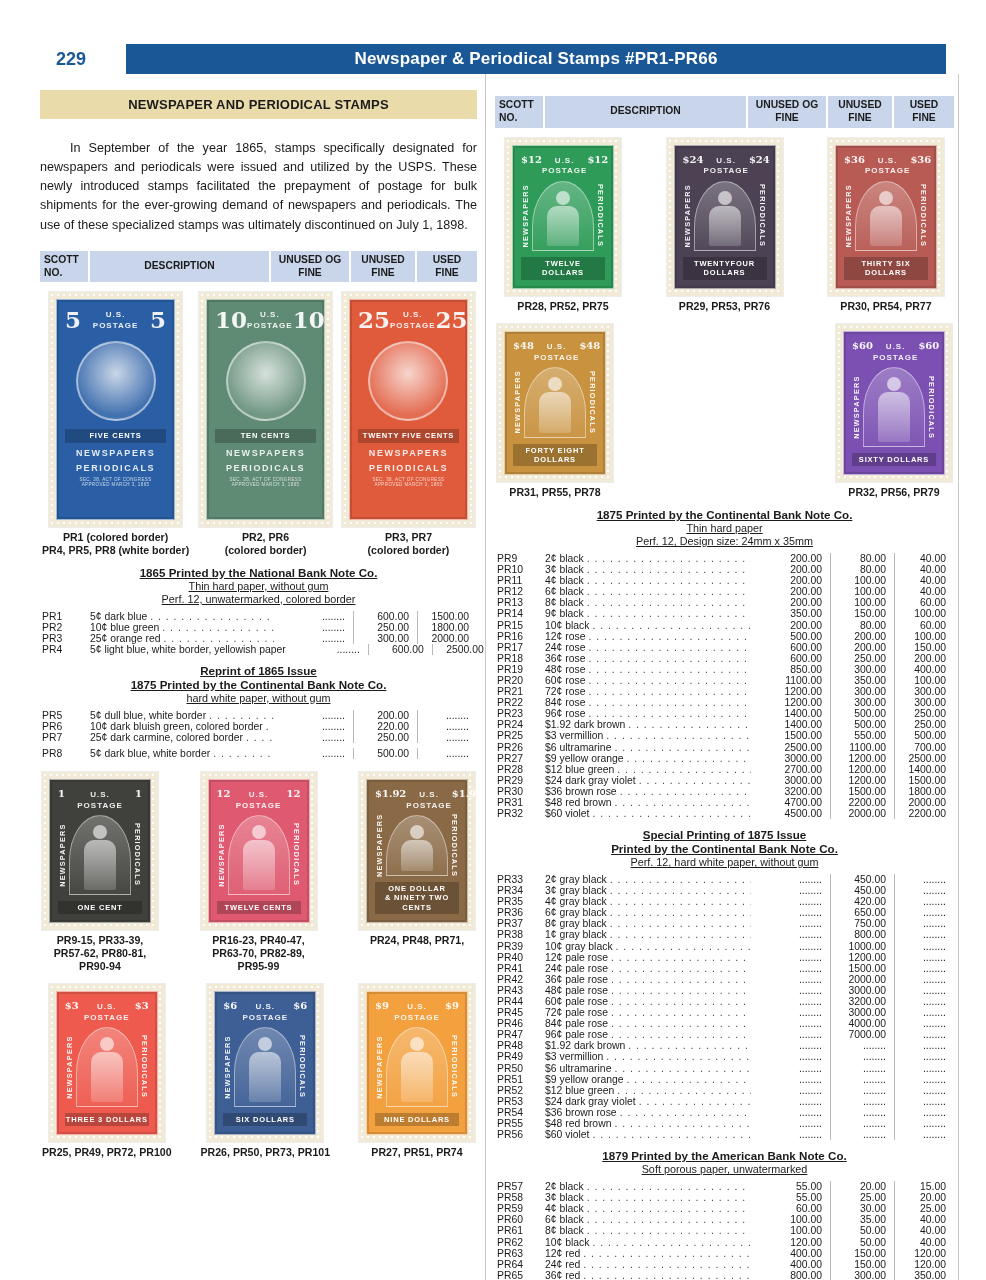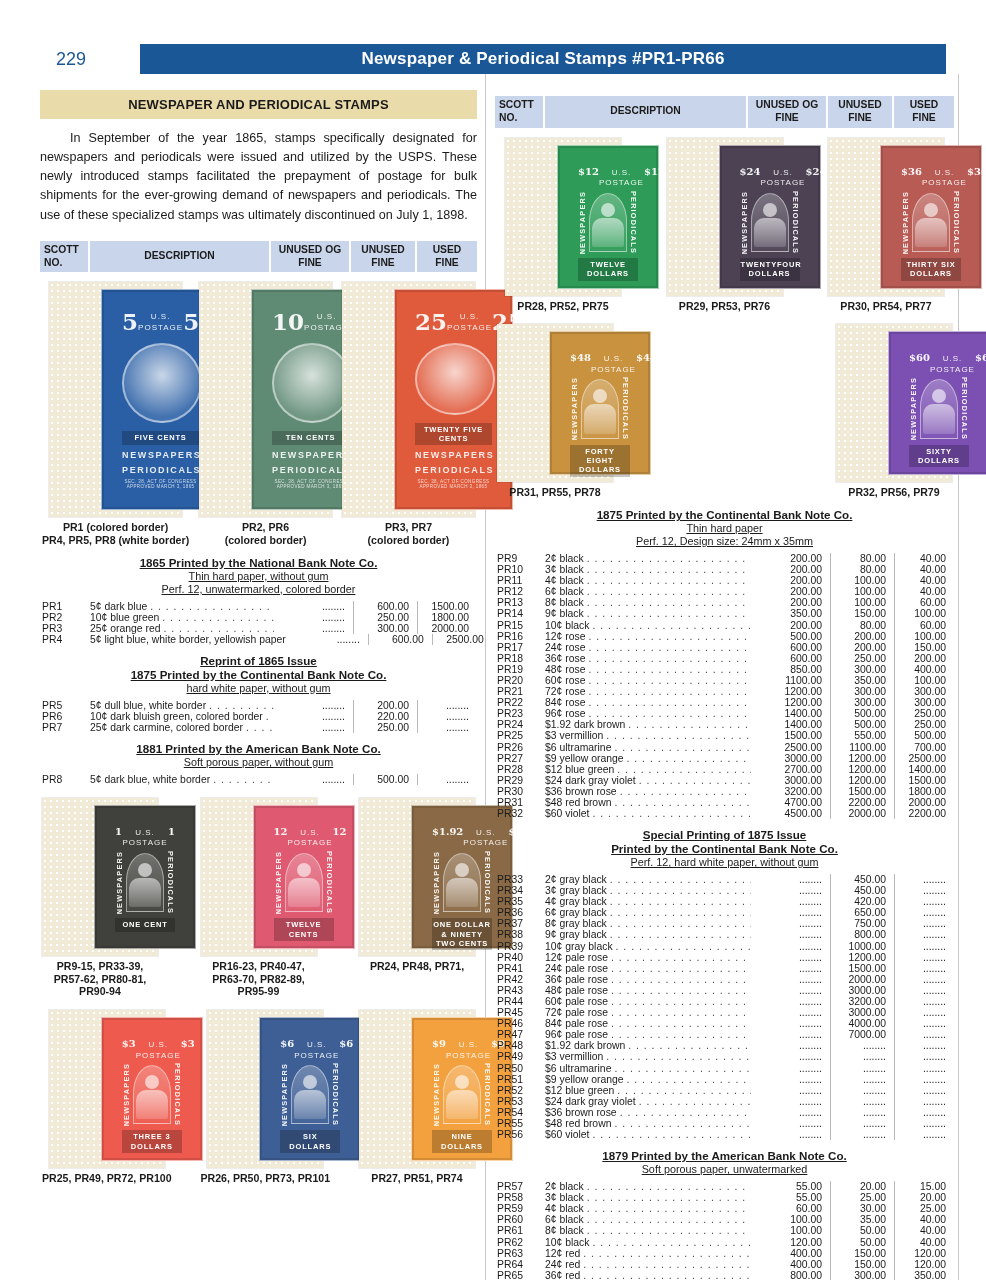--- a/index.html
+++ b/index.html
@@ -1,42 +1,42 @@
 <!DOCTYPE html>
 <html style="--header_bar: #1a5796; --section_box: #eadbab; --table_header: #c9d5ea;"><head>
 <meta charset="utf-8">
 <style>
   html,body{margin:0;padding:0;background:#fff;}
   body{width:986px;height:1280px;overflow:hidden;font-family:"Liberation Sans",sans-serif;color:#1b1b1b;}
   .topbar{margin:44px 40px 0 40px;height:30px;background:var(--header_bar,#1a5796);display:flex;align-items:stretch;}
-  .page-num{background:#fff;color:var(--header_bar,#1a5796);font-weight:normal;font-size:18px;display:flex;align-items:center;padding:0 54px 0 16px;}
+  .page-num{background:#fff;color:var(--header_bar,#1a5796);font-weight:bold;font-size:18px;display:flex;align-items:center;padding:0 40px 0 16px;}
   .page-title{flex:1;color:#fff;font-weight:bold;font-size:17px;display:flex;align-items:center;justify-content:center;letter-spacing:.2px;}
   .cols{display:flex;margin:0 24px 0 40px;}
   .col{box-sizing:border-box;}
   .col.left{width:446px;padding-right:8px;border-right:1px solid #c8c8c8;}
   .col.right{width:473px;padding:6px 4px 0 9px;border-right:1px solid #c8c8c8;}
   .tan-box{margin-top:16px;background:var(--section_box,#eadbab);text-align:center;font-weight:bold;font-size:13px;padding:7px 8px;letter-spacing:.2px;}
-  .intro{margin:10px 0 0 0;font-size:12.6px;line-height:1.52;text-align:justify;text-indent:30px;}
+  .intro{margin:20px 0 0 0;font-size:12.6px;line-height:1.52;text-align:justify;text-indent:30px;}
   .thead{display:flex;gap:2px;margin-top:16px;}
   .thead span{background:var(--table_header,#c9d5ea);font-weight:bold;font-size:10.3px;white-space:pre-line;display:flex;align-items:center;justify-content:center;text-align:center;padding:3px 2px;line-height:1.25;box-sizing:border-box;}
   .th-no{width:48px;justify-content:flex-start!important;text-align:left!important;padding-left:4px!important;}
   .th-desc{flex:1;}
   .th-og{width:78px;}.th-un{width:64px;}.th-us{width:60px;}
   .note{margin:8px 0 0 0;font-size:11.2px;font-weight:bold;font-style:italic;}
   .stamp-row{display:flex;justify-content:space-between;margin-top:10px;padding:0 2px;}
   .stamp-row.centered{gap:44px;}
   .stamp-cell{display:flex;flex-direction:column;align-items:center;}
   .stamp{background-color:#f1ead7;background-image:radial-gradient(circle,#ffffff 1.3px,rgba(0,0,0,0) 1.5px);background-size:6px 6px;padding:7px;box-shadow:0 0 0 1px rgba(0,0,0,.07);box-sizing:border-box;}
   .stamp.lg{width:133px;height:235px;}
   .stamp.sm{width:116px;height:158px;}
-  .s-inner{width:100%;height:100%;box-sizing:border-box;display:flex;flex-direction:column;padding:20px;border:1px solid rgba(255,255,255,.55);box-shadow:inset 0 0 0 2px rgba(0,0,0,.12);margin-left:45px;}
+  .s-inner{width:100%;height:100%;box-sizing:border-box;display:flex;flex-direction:column;padding:8px;border:1px solid rgba(255,255,255,.55);box-shadow:inset 0 0 0 2px rgba(0,0,0,.12);}
   .s-top{display:flex;align-items:flex-start;justify-content:space-between;}
   .lg .s-den{font-family:"DejaVu Serif",serif;font-weight:bold;font-size:23px;color:rgba(255,255,255,.92);line-height:1;}
   .sm .s-den{font-family:"DejaVu Serif",serif;font-weight:bold;font-size:10px;color:rgba(255,255,255,.95);line-height:1.1;}
-  .s-us{white-space:pre-line;text-align:center;font-weight:normal;font-size:8px;color:rgba(255,255,255,.9);letter-spacing:1px;line-height:1.3;padding-top:2px;}
+  .s-us{white-space:pre-line;text-align:center;font-weight:bold;font-size:8px;color:rgba(255,255,255,.9);letter-spacing:1px;line-height:1.3;padding-top:2px;}
   .s-fig-circle{width:76px;height:76px;border-radius:50%;margin:10px auto 4px auto;border:2px solid rgba(255,255,255,.5);background:radial-gradient(circle at 50% 40%,rgba(255,255,255,.75),rgba(255,255,255,.12) 70%);}
   .s-val{white-space:pre-line;text-align:center;font-weight:bold;font-size:7.5px;color:#fff;background:rgba(0,0,0,.22);padding:2px 1px;letter-spacing:.8px;margin-top:4px;line-height:1.25;}
   .s-word{text-align:center;font-size:9px;font-weight:bold;color:rgba(255,255,255,.88);letter-spacing:1.6px;margin-top:5px;}
   .s-act{text-align:center;font-size:4.5px;color:rgba(255,255,255,.75);margin-top:4px;letter-spacing:.4px;}
   .s-mid{flex:1;display:flex;align-items:stretch;margin-top:2px;}
   .s-side{writing-mode:vertical-rl;font-size:7.3px;font-weight:bold;color:rgba(255,255,255,.95);letter-spacing:1.2px;text-align:center;}
   .s-side.l{transform:rotate(180deg);}
   .s-fig{flex:1;margin:2px;border:1px solid rgba(255,255,255,.45);border-radius:38px 38px 0 0/56px 56px 0 0;background:linear-gradient(180deg,rgba(255,255,255,.26),rgba(255,255,255,.04));position:relative;}
   .s-fig::before{content:"";position:absolute;top:9px;left:50%;margin-left:-7px;width:14px;height:14px;border-radius:50%;background:rgba(255,255,255,.6);}
   .s-fig::after{content:"";position:absolute;top:24px;bottom:4px;left:50%;margin-left:-16px;width:32px;border-radius:10px 10px 2px 2px;background:linear-gradient(180deg,rgba(255,255,255,.55),rgba(255,255,255,.18));}
@@ -206,24 +206,20 @@
           </div>
           <div class="prow">
             <span class="c-no">PR7</span>
             <span class="c-desc">25¢ dark carmine, colored border</span>
             <span class="c-dots"></span>
             <span class="c-val v1">........</span>
             <span class="c-val v2">250.00</span>
             <span class="c-val v3">........</span>
           </div>
         </div>
-        <div class="sec-head">
-          <div class="sh-b">1881 Printed by the American Bank Note Co.</div>
-          <div class="sh-r">Soft porous paper, without gum</div>
-        </div>
         <div class="rows">
           <div class="prow">
             <span class="c-no">PR8</span>
             <span class="c-desc">5¢ dark blue, white border</span>
             <span class="c-dots"></span>
             <span class="c-val v1">........</span>
             <span class="c-val v2">500.00</span>
             <span class="c-val v3">........</span>
           </div>
         </div>
@@ -710,21 +706,21 @@
           <div class="prow">
             <span class="c-no">PR37</span>
             <span class="c-desc">8¢ gray black</span>
             <span class="c-dots"></span>
             <span class="c-val v1">........</span>
             <span class="c-val v2">750.00</span>
             <span class="c-val v3">........</span>
           </div>
           <div class="prow">
             <span class="c-no">PR38</span>
-            <span class="c-desc">9¢ gray black</span>
+            <span class="c-desc">1¢ gray black</span>
             <span class="c-dots"></span>
             <span class="c-val v1">........</span>
             <span class="c-val v2">800.00</span>
             <span class="c-val v3">........</span>
           </div>
           <div class="prow">
             <span class="c-no">PR39</span>
             <span class="c-desc">10¢ gray black</span>
             <span class="c-dots"></span>
             <span class="c-val v1">........</span>

